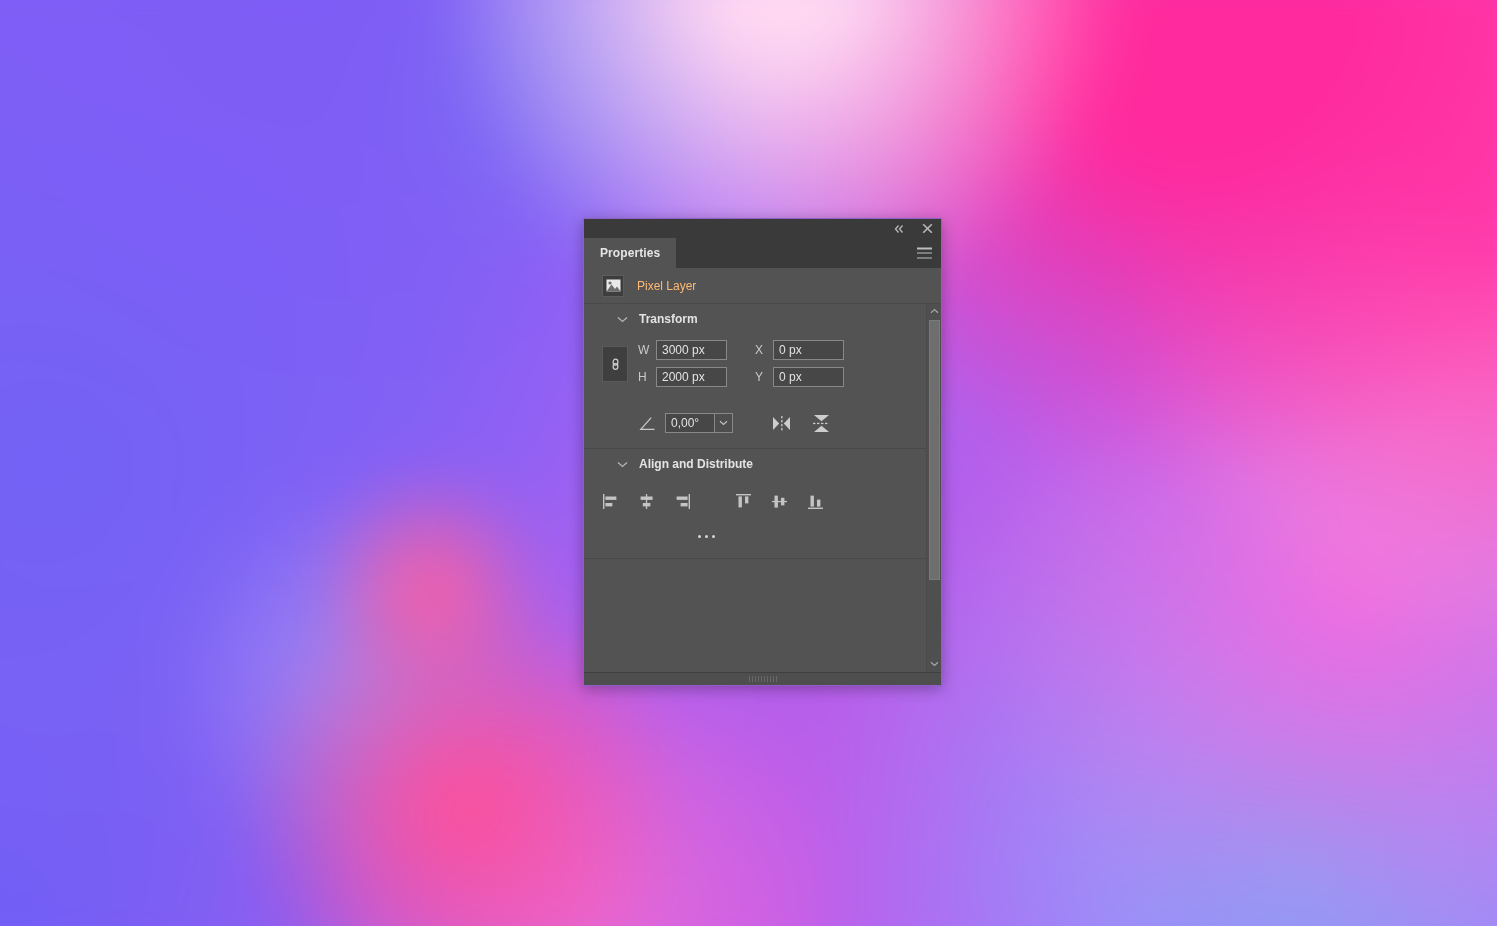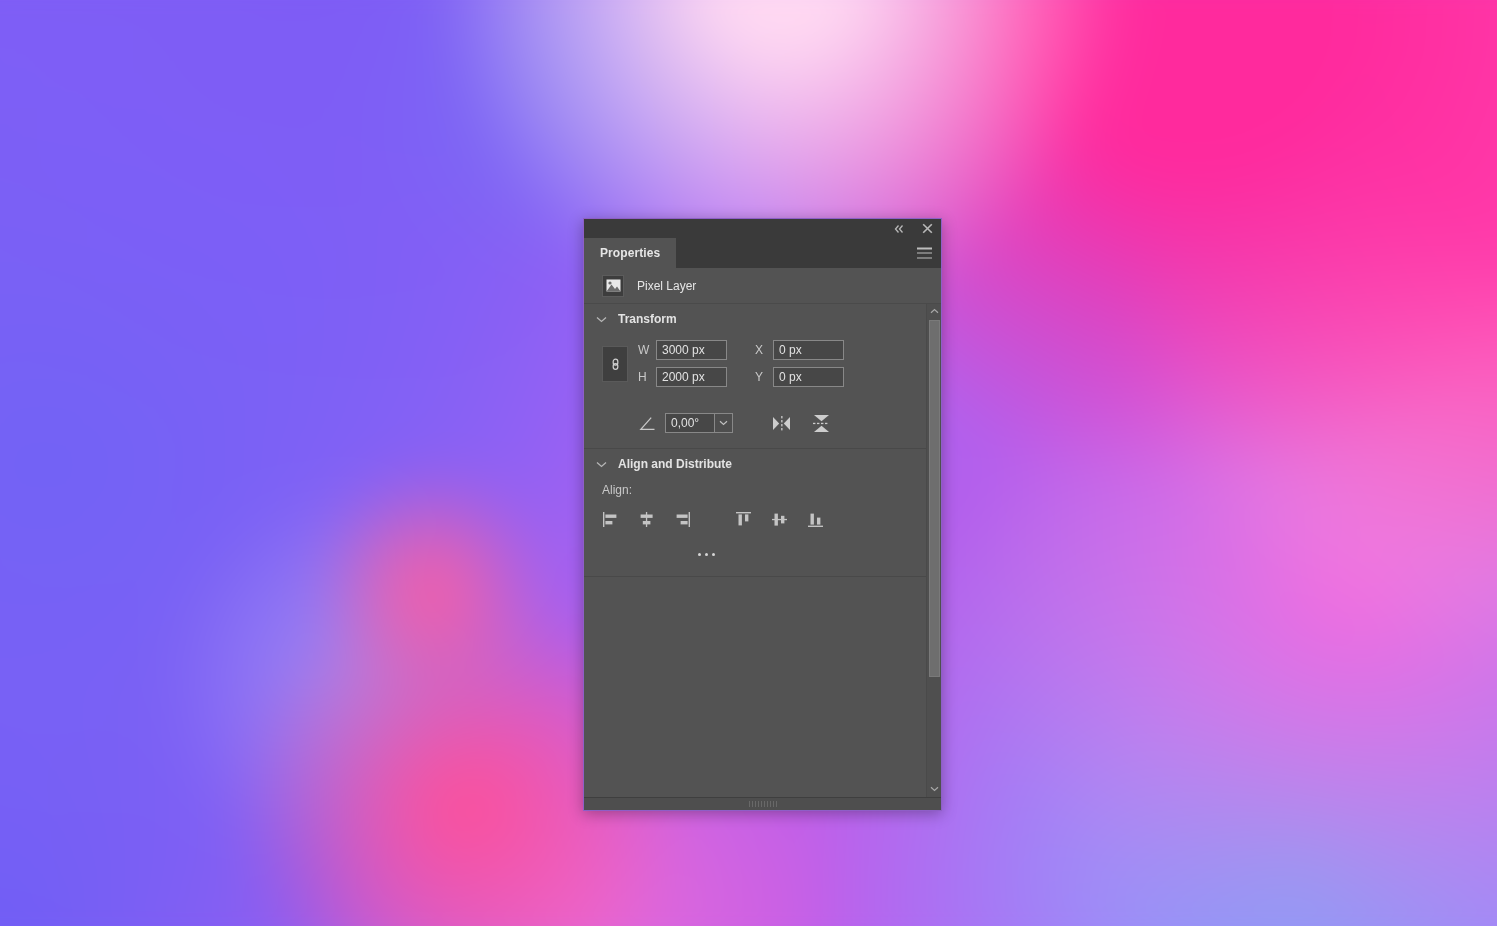--- a/index.html
+++ b/index.html
@@ -37,21 +37,21 @@
       radial-gradient(circle at 20% 30%,  #8360f6 0%,  rgba(131,96,246,0) 30%),
       linear-gradient(140deg, #7b5df6 0%, #9a62f3 40%, #c15ce8 70%, #b96ff2 100%);
     filter:blur(26px);
     transform:scale(1.12);
   }
 
   
   #properties-panel {
     position:absolute;
     left:583px; top:218px;
-    width:359px; height:593px;
+    width:359px; height:468px;
     background:#535353;
     border:1px solid #8e5fc7;
     box-shadow:0 3px 14px rgba(0,0,0,.30);
     display:flex; flex-direction:column;
     color:#d5d5d5;
   }
 
   
   .titlebar {
     height:19px; flex:0 0 19px;
@@ -88,34 +88,35 @@
     display:flex; align-items:center; gap:13px;
     padding-left:18px;
     background:#535353;
     border-bottom:1px solid #4a4a4a;
   }
   .thumb {
     width:22px; height:22px; background:#3d3d3d;
     display:flex; align-items:center; justify-content:center;
     border:1px solid #5c5c5c;
   }
-  .layer-name { font-size:12px; color:#e5e5e5; }
+  .layer-name { font-size:12px; color:#fdba74; }
 
   
   .panel-body {
     flex:1 1 auto; position:relative; overflow:hidden;
     background:#535353;
     display:flex;
   }
   .sections { flex:1 1 auto; }
 
   .section { border-bottom:1px solid #494949; }
   .section-head {
     height:30px; display:flex; align-items:center; gap:10px;
     padding-left:11px;
+    margin-left:21px;
   }
   .chev { width:13px; height:13px; color:#b6b6b6; display:flex; align-items:center; justify-content:center; }
   .section-title { font-size:12px; font-weight:bold; color:#e3e3e3; }
 
   
   .transform-body { padding:6px 0 14px 0; }
   .tf-row { display:flex; align-items:center; }
   .link-btn {
     width:26px; height:36px; margin-left:18px;
     background:#3f3f3f; border:1px solid #5a5a5a;
@@ -316,21 +317,20 @@
         <div class="section-head">
           <span class="chev">
             <svg width="11" height="7" viewBox="0 0 11 7" fill="none" stroke="currentColor" stroke-width="1.3">
               <path d="M1 1.5 L5.5 5.5 L10 1.5"></path>
             </svg>
           </span>
           <span class="section-title">Align and Distribute</span>
         </div>
 
         <div class="align-body">
-          <div class="align-label">Align:</div>
 
           <div class="align-icons">
             <div class="grp">
               <span class="al-btn">
                 <svg width="17" height="17" viewBox="0 0 17 17" fill="currentColor">
                   <rect x="1" y="1" width="1.4" height="15"></rect>
                   <rect x="3.4" y="3.5" width="11" height="3.4"></rect>
                   <rect x="3.4" y="10" width="7" height="3.4"></rect>
                 </svg>
               </span>

